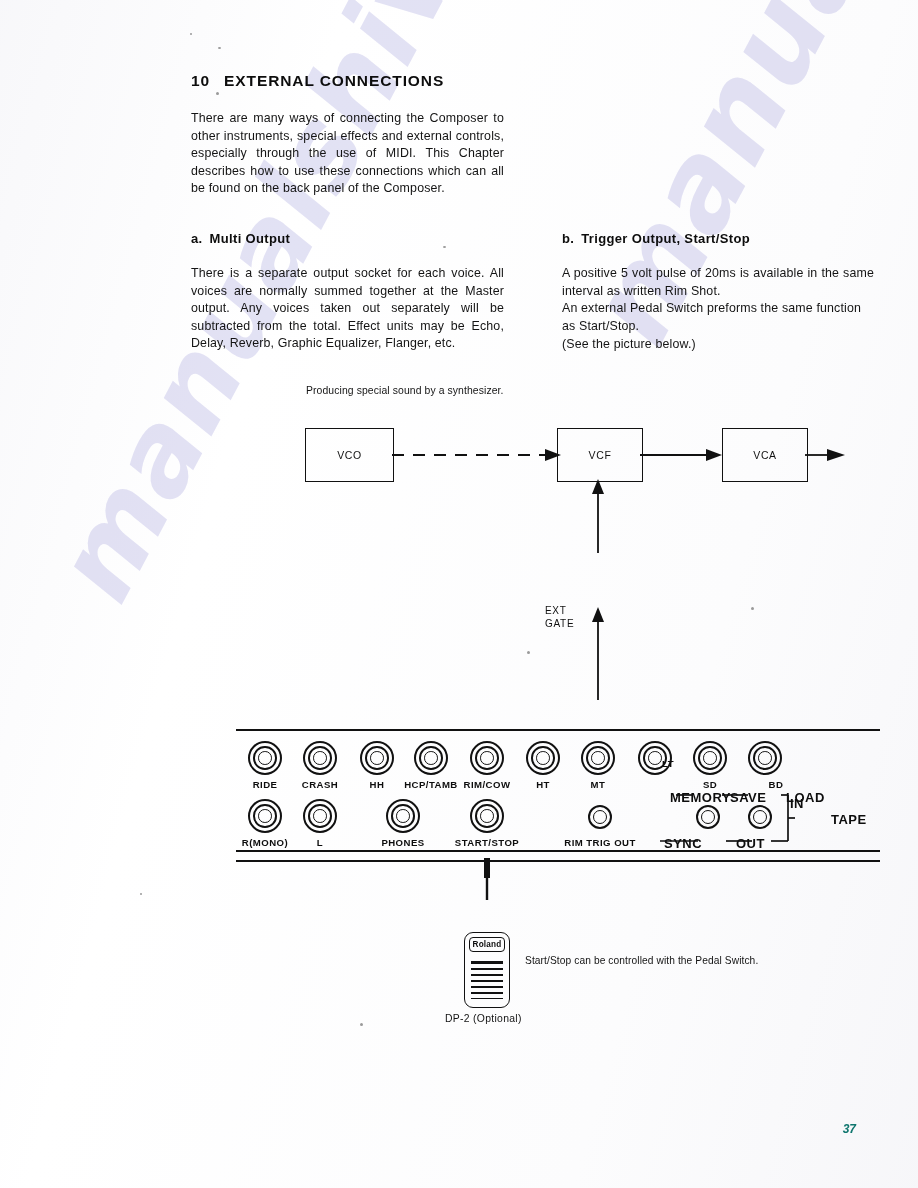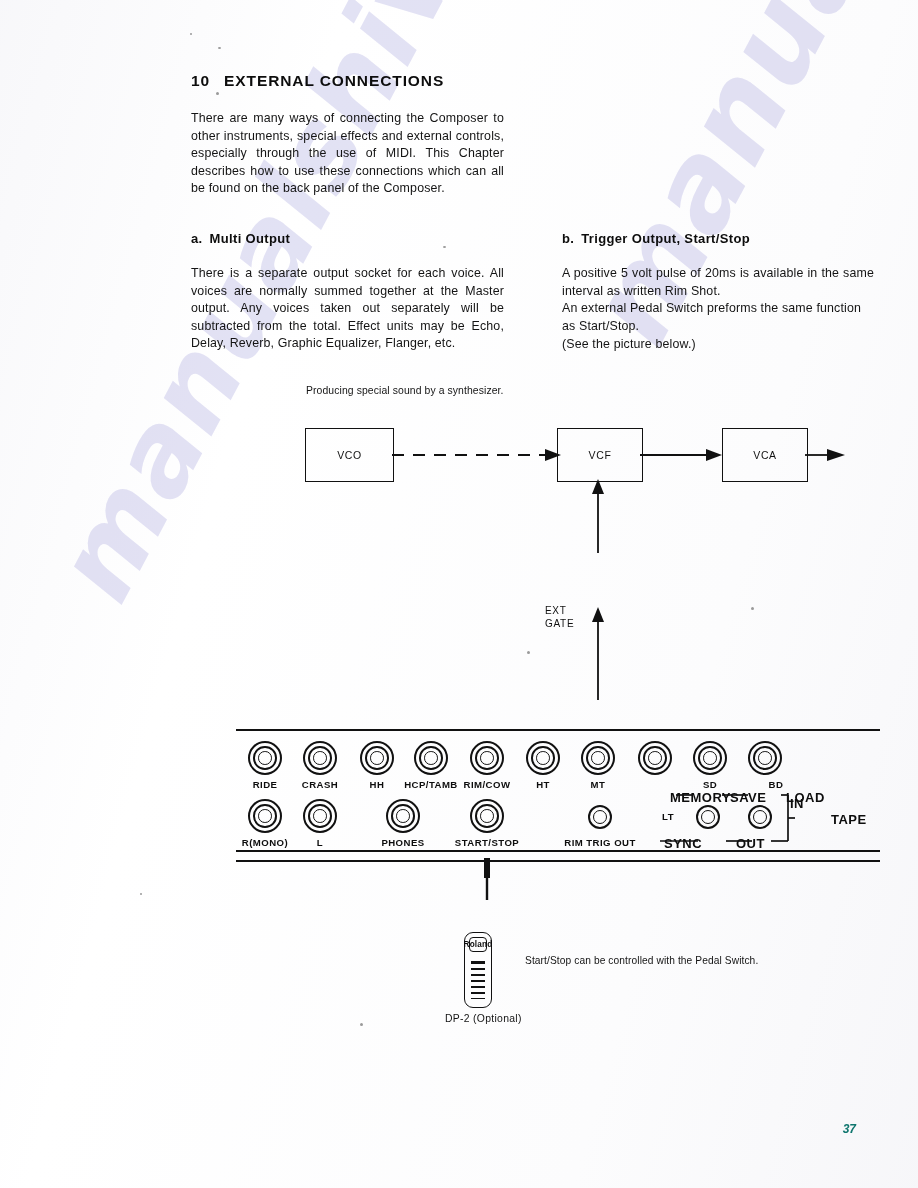--- a/index.html
+++ b/index.html
@@ -180,21 +180,21 @@
     font-weight: bold;
     letter-spacing: 0.5px;
     color: #0d0d0d;
     white-space: nowrap;
     margin-left: 36px;
   }
 
   
   .pedal {
     position: absolute;
-    width: 28px;
+    width: 46px;
     height: 76px;
     border: 1.8px solid #111;
     border-radius: 9px;
     box-sizing: border-box;
     background: transparent;
   }
   .pedal-brand {
     position: absolute;
     left: 4px;
     top: 4px;
@@ -338,21 +338,21 @@
   <div class="jack" style="left:693px; top:741px;"></div>
   <div class="jack" style="left:748px; top:741px;"></div>
 
   <div class="jlabel" style="left:265px; top:779px;">RIDE</div>
   <div class="jlabel" style="left:320px; top:779px;">CRASH</div>
   <div class="jlabel" style="left:377px; top:779px;">HH</div>
   <div class="jlabel" style="left:431px; top:779px;">HCP/TAMB</div>
   <div class="jlabel" style="left:487px; top:779px;">RIM/COW</div>
   <div class="jlabel" style="left:543px; top:779px;">HT</div>
   <div class="jlabel" style="left:598px; top:779px;">MT</div>
-  <div class="jlabel" style="left:655px; top:811px;padding-left:26px;">LT</div>
+  <div class="jlabel" style="left:655px; top:758px;padding-left:26px;">LT</div>
   <div class="jlabel" style="left:710px; top:779px;">SD</div>
   <div class="jlabel" style="left:765px; top:779px;padding-left:22px;">BD</div>
 
   <div class="jack" style="left:248px; top:799px;"></div>
   <div class="jack" style="left:303px; top:799px;"></div>
   <div class="jack" style="left:386px; top:799px;"></div>
   <div class="jack" style="left:470px; top:799px;"></div>
   <div class="jack small" style="left:588px; top:805px;"></div>
   <div class="jack small" style="left:696px; top:805px;"></div>
   <div class="jack small" style="left:748px; top:805px;"></div>

